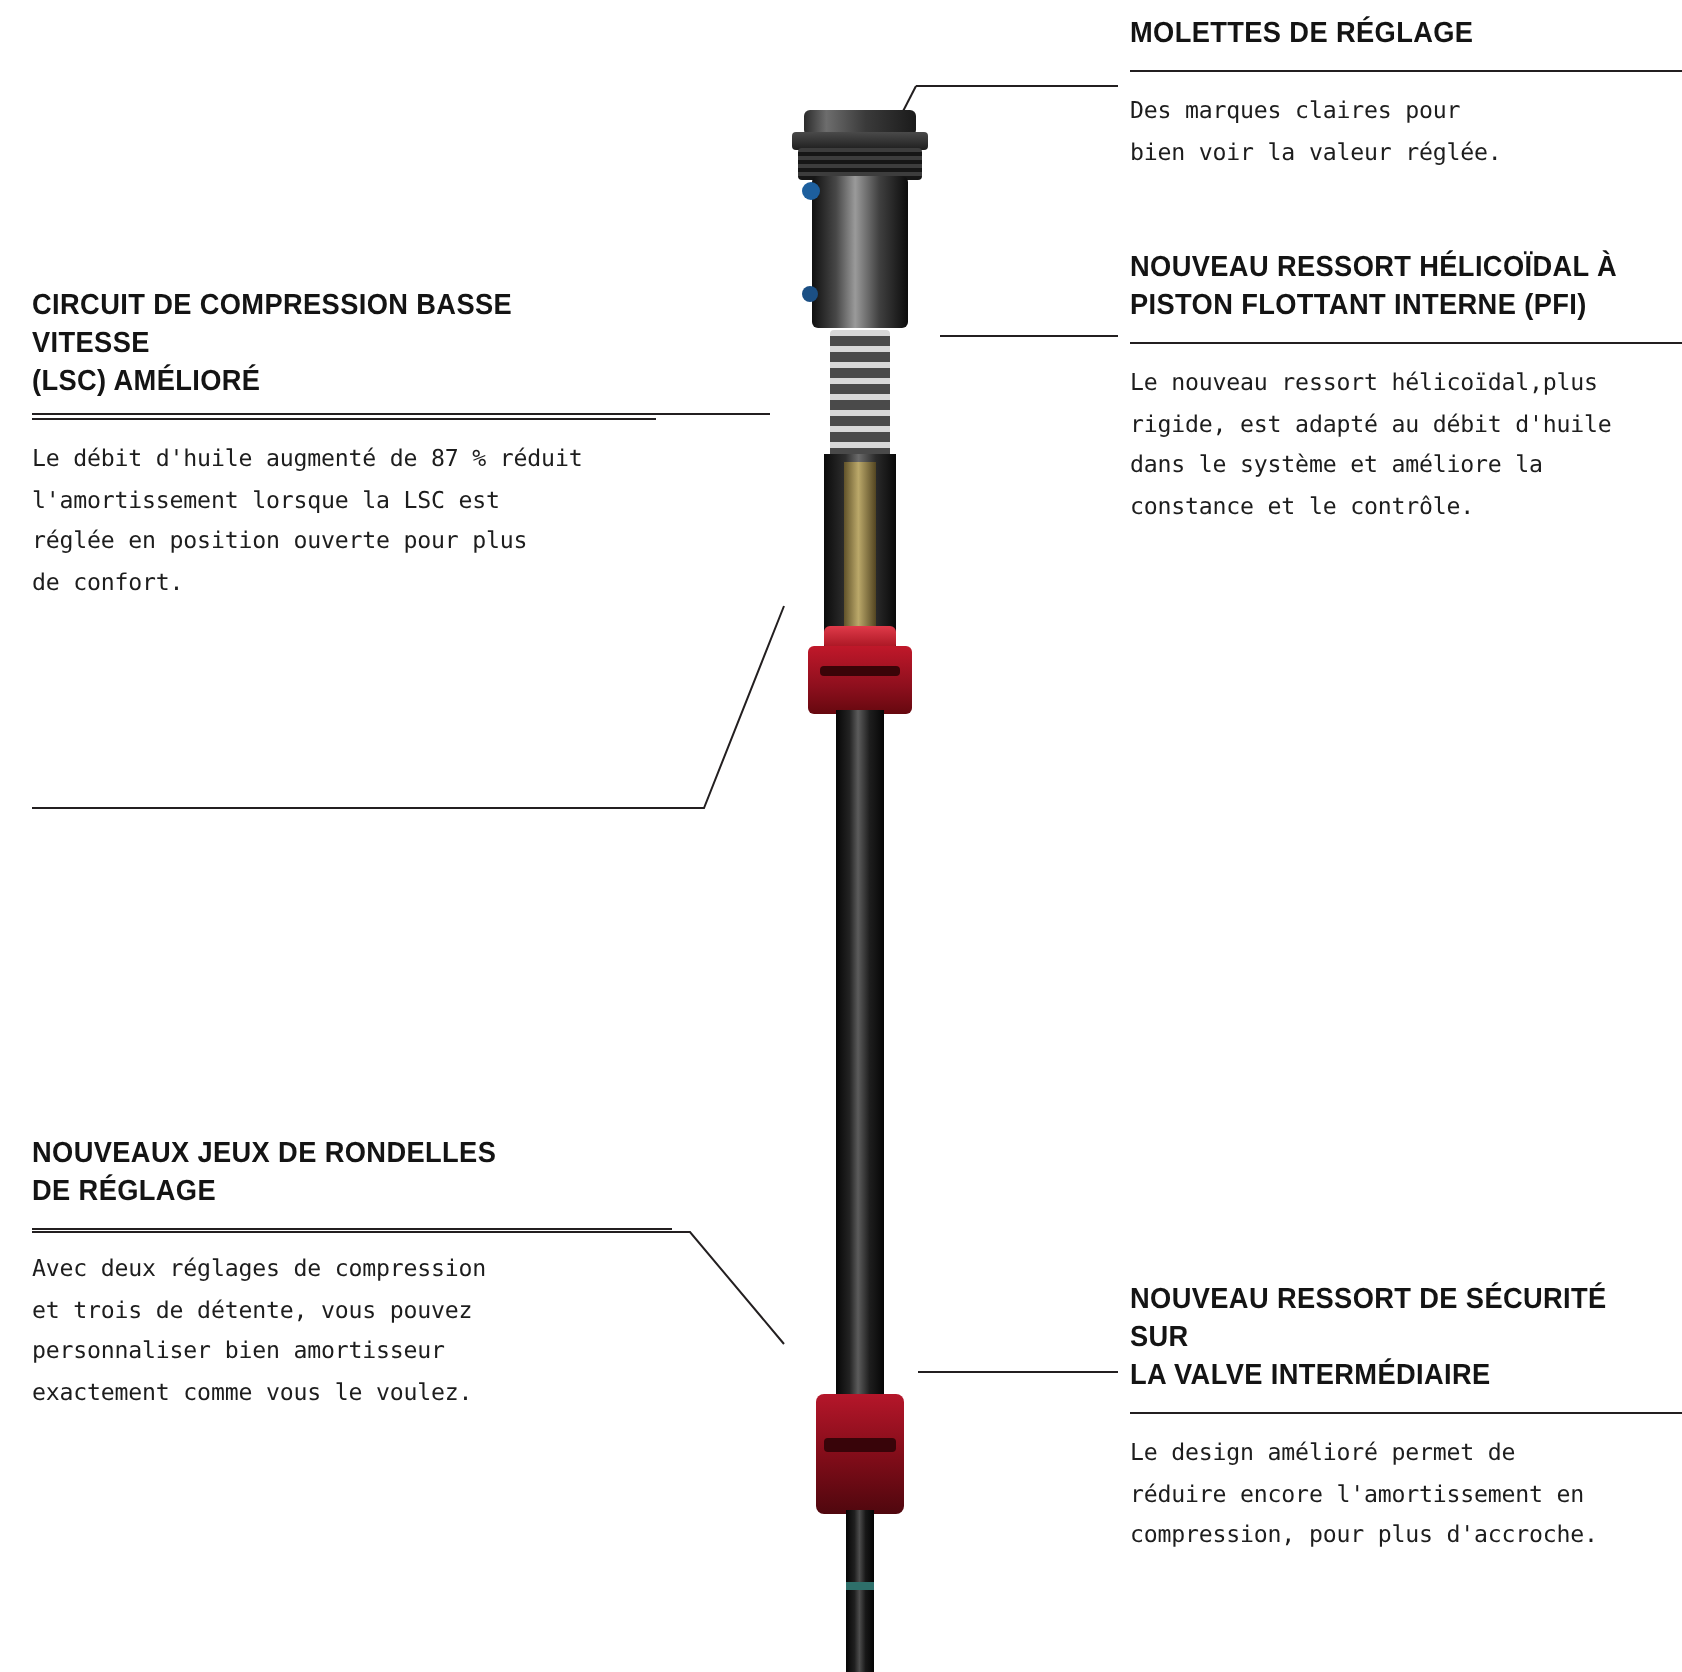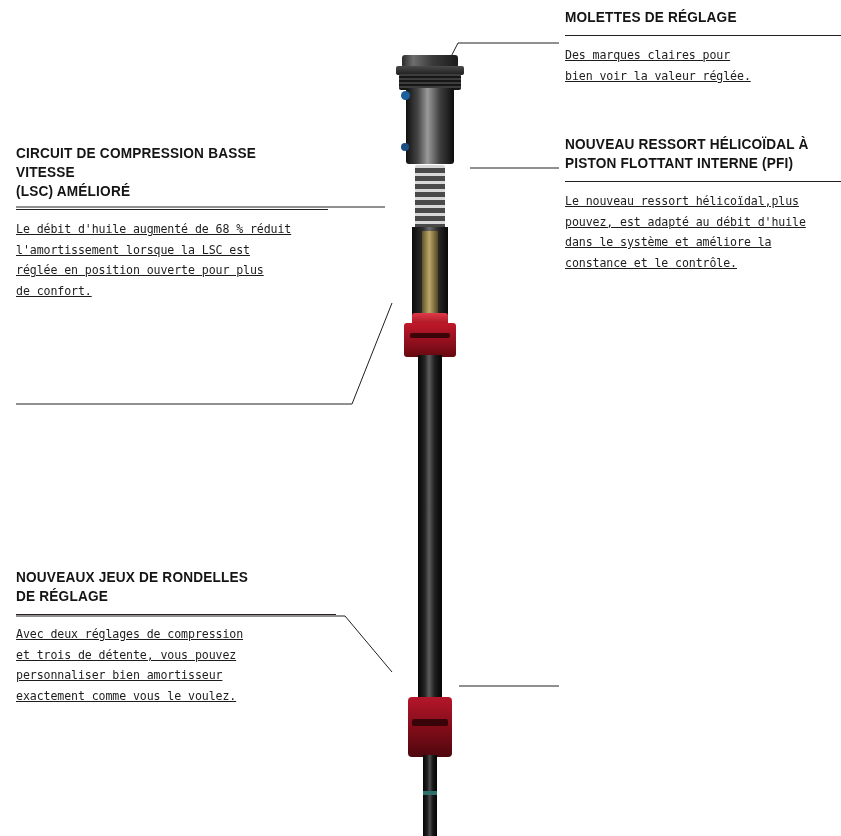--- a/index.html
+++ b/index.html
@@ -39,39 +39,38 @@
     white-space: pre-line;
   }
   .callout .body {
     font-family: "DejaVu Sans Mono", monospace;
     font-size: 11.6px;
     line-height: 20.5px;
     color: #1d1d1d;
     margin: 0;
     white-space: pre-line;
     letter-spacing: -0.1px;
-    text-decoration: underline;
   }
   .callout .rule {
     height: 1px;
     background: #231f20;
     width: 100%;
     margin: 0 0 9px 0;
   }
 
   .left .title { text-align: left; }
   .right .title { text-align: left; }
 
   
   #c-lsc   { left: 16px;  top: 144px; width: 312px; }
   #c-hsc   { left: 16px;  top: 355px; width: 348px; }
   #c-rond  { left: 16px;  top: 568px; width: 320px; }
 
   #c-mol   { left: 565px; top: 8px;   width: 276px; }
-  #c-pfi   { left: 565px; top: 135px; width: 276px; }
+  #c-pfi   { left: 565px; top: 125px; width: 276px; }
   #c-sec   { left: 565px; top: 641px; width: 276px; }
 
   
   svg.leaders {
     position: absolute;
     left: 0; top: 0;
     width: 841px;
     height: 836px;
     pointer-events: none;
   }
@@ -208,40 +207,48 @@
     <div class="rule"></div>
     <div class="body">Des marques claires pour
 bien voir la valeur réglée.</div>
   </div>
 
   <div class="callout right" id="c-pfi">
     <div class="title">NOUVEAU RESSORT HÉLICOÏDAL À
 PISTON FLOTTANT INTERNE (PFI)</div>
     <div class="rule"></div>
     <div class="body">Le nouveau ressort hélicoïdal,plus
-pouvez, est adapté au débit d'huile
+rigide, est adapté au débit d'huile
 dans le système et améliore la
 constance et le contrôle.</div>
   </div>
 
   <div class="callout left" id="c-lsc">
     <div class="title">CIRCUIT DE COMPRESSION BASSE VITESSE
 (LSC) AMÉLIORÉ</div>
     <div class="rule"></div>
-    <div class="body">Le débit d'huile augmenté de 68 % réduit
+    <div class="body">Le débit d'huile augmenté de 87 % réduit
 l'amortissement lorsque la LSC est
 réglée en position ouverte pour plus
 de confort.</div>
   </div>
 
 
   <div class="callout left" id="c-rond">
     <div class="title">NOUVEAUX JEUX DE RONDELLES
 DE RÉGLAGE</div>
     <div class="rule"></div>
     <div class="body">Avec deux réglages de compression
 et trois de détente, vous pouvez
 personnaliser bien amortisseur
 exactement comme vous le voulez.</div>
   </div>
 
+  <div class="callout right" id="c-sec">
+    <div class="title">NOUVEAU RESSORT DE SÉCURITÉ SUR
+LA VALVE INTERMÉDIAIRE</div>
+    <div class="rule"></div>
+    <div class="body">Le design amélioré permet de
+réduire encore l'amortissement en
+compression, pour plus d'accroche.</div>
+  </div>
 
 </div>
 
 </body></html>

